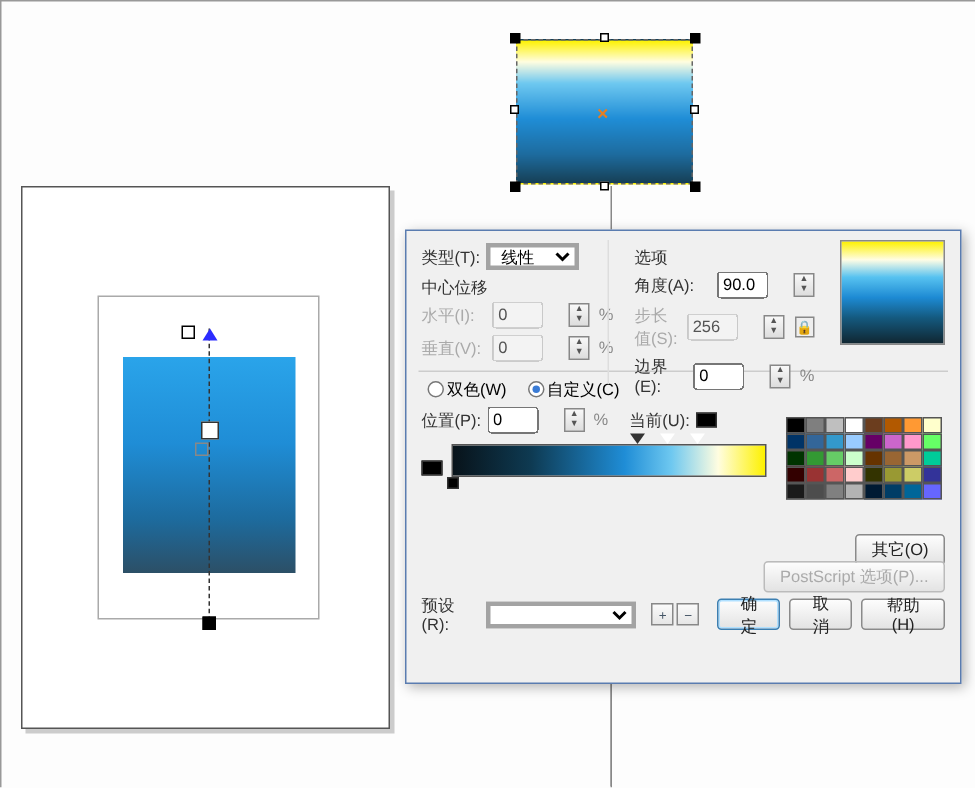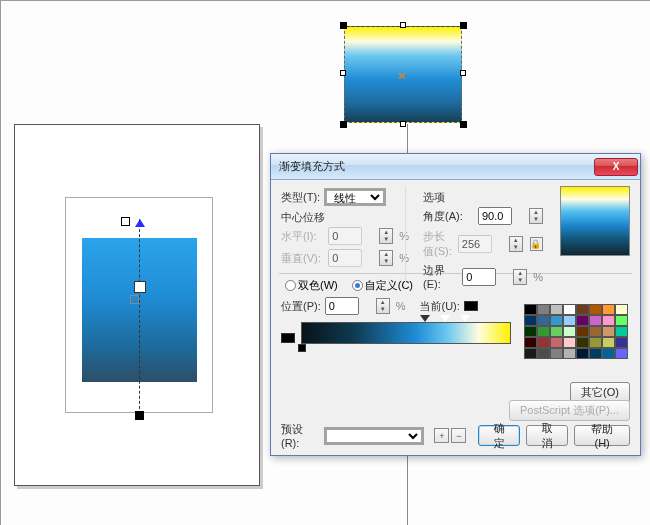--- a/index.html
+++ b/index.html
@@ -89,24 +89,20 @@
 <div class="sel-handle w" style="left:340px;top:70px"></div>
 <div class="sel-handle w" style="left:460px;top:70px"></div>
 <div class="sel-handle" style="left:340px;top:121px"></div>
 <div class="sel-handle w" style="left:400px;top:121px"></div>
 <div class="sel-handle" style="left:460px;top:121px"></div>
 <div class="center-x">×</div>
 <div class="conn-line"></div>
 <div class="conn-line2"></div>
 
 <div class="dlg">
-  <div class="titlebar">
-    <span class="title">渐变填充方式</span>
-    <div class="closebtn">X</div>
-  </div>
   <div class="dlg-body">
     <div class="divider-v"></div>
     <div class="left-col">
       <div class="row">
         <span class="lbl">类型(T):</span>
         <select><option>线性</option></select>
       </div>
       <div class="group-label">中心位移</div>
       <div class="row">
         <span class="lbl dis" style="width:44px">水平(I):</span>

